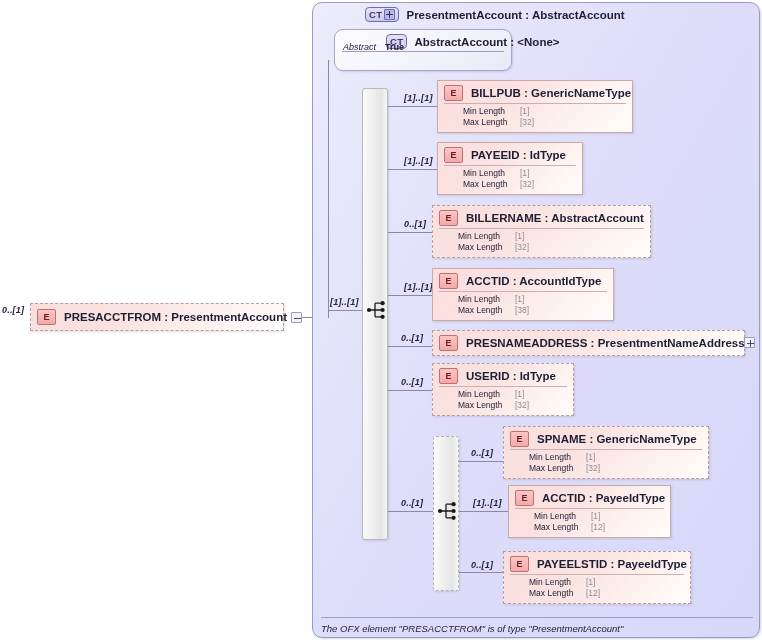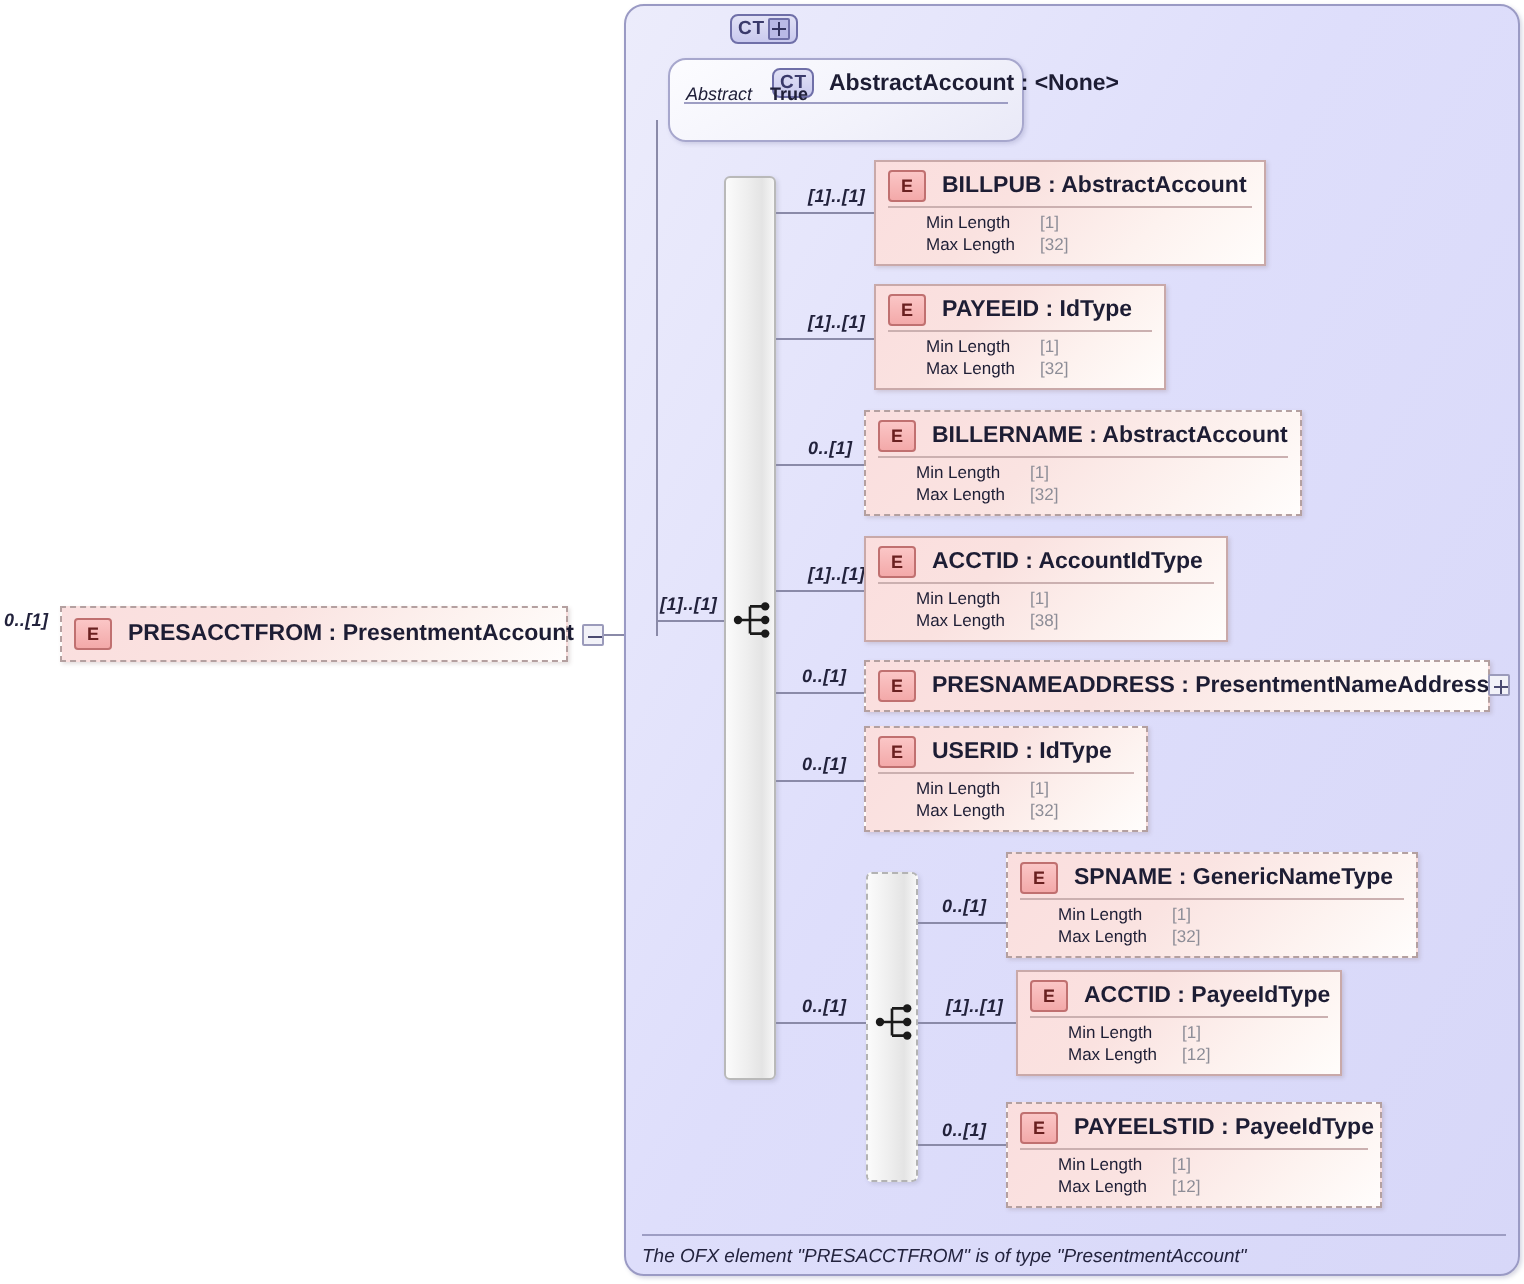--- a/index.html
+++ b/index.html
@@ -130,20 +130,21 @@
 
   <div class="ln lnh" style="left:302px;top:317px;width:26px;"></div>
 
   <div class="ct-panel" style="left:312px;top:2px;width:448px;height:636px;">
 
     <div class="ct-title-row">
       <span class="badge-ct">
         <span>CT</span>
         <span class="pm plus"></span>
       </span>
+      <span class="ct-title-text">PresentmentAccount : AbstractAccount</span>
     </div>
 
     <div class="abs-box" style="left:21px;top:26px;width:178px;height:42px;">
       <div class="abs-head">
         <span class="badge-ct">
           <span>CT</span>
         </span>
         <span class="abs-head-text">AbstractAccount : &lt;None&gt;</span>
       </div>
       <div class="abs-rule"></div>
@@ -168,21 +169,21 @@
     <circle cx="16.6" cy="3.2" r="2.1" fill="#1a1a1a"></circle>
     <circle cx="16.6" cy="10" r="2.1" fill="#1a1a1a"></circle>
     <circle cx="16.6" cy="16.8" r="2.1" fill="#1a1a1a"></circle>
   </svg>
 
   <div class="ln lnh" style="left:388px;top:106px;width:50px;"></div>
   <div class="card" style="left:404px;top:93px;">[1]..[1]</div>
   <div class="el req" style="left:437px;top:80px;width:196px;height:53px;">
     <div class="el-head">
       <span class="badge-e">E</span>
-      <span class="el-name">BILLPUB : AbstractAccount</span>
+      <span class="el-name">BILLPUB : GenericNameType</span>
     </div>
     <div class="el-rule"></div>
     <div class="facets">
       <div class="r"><span class="k">Min Length</span><span class="v">[1]</span></div>
       <div class="r"><span class="k">Max Length</span><span class="v">[32]</span></div>
     </div>
   </div>
 
   <div class="ln lnh" style="left:388px;top:169px;width:50px;"></div>
   <div class="card" style="left:404px;top:156px;">[1]..[1]</div>

